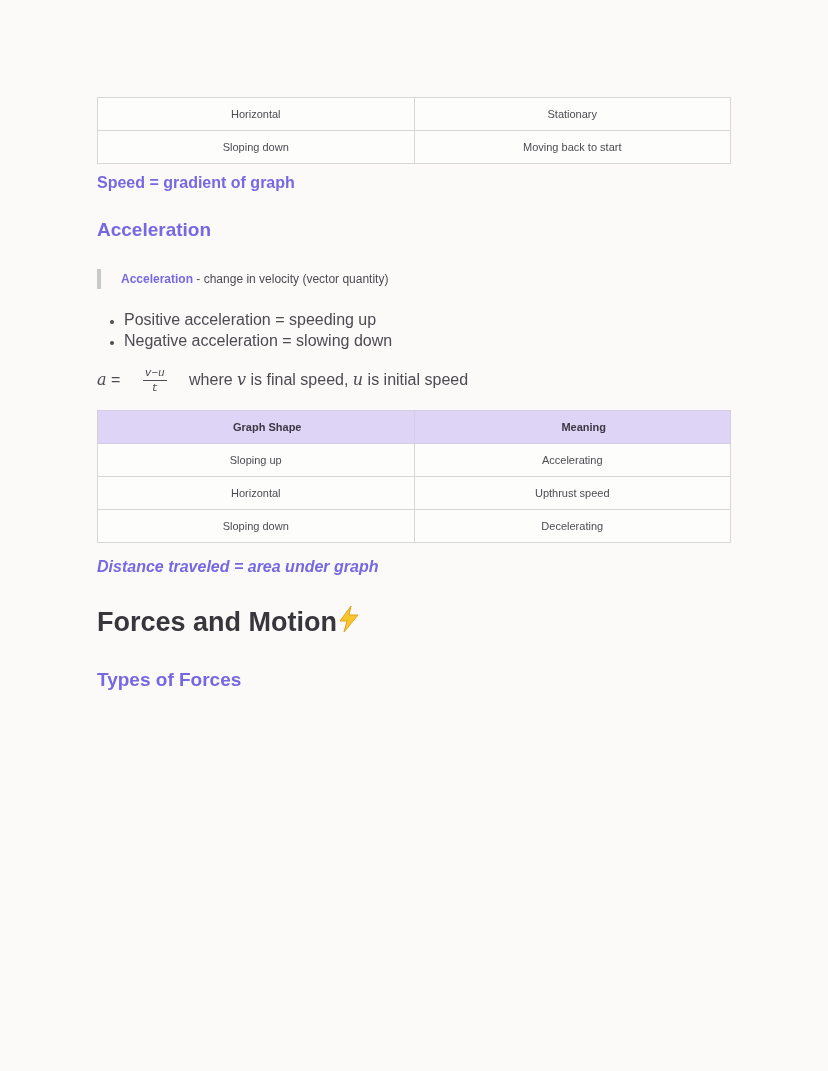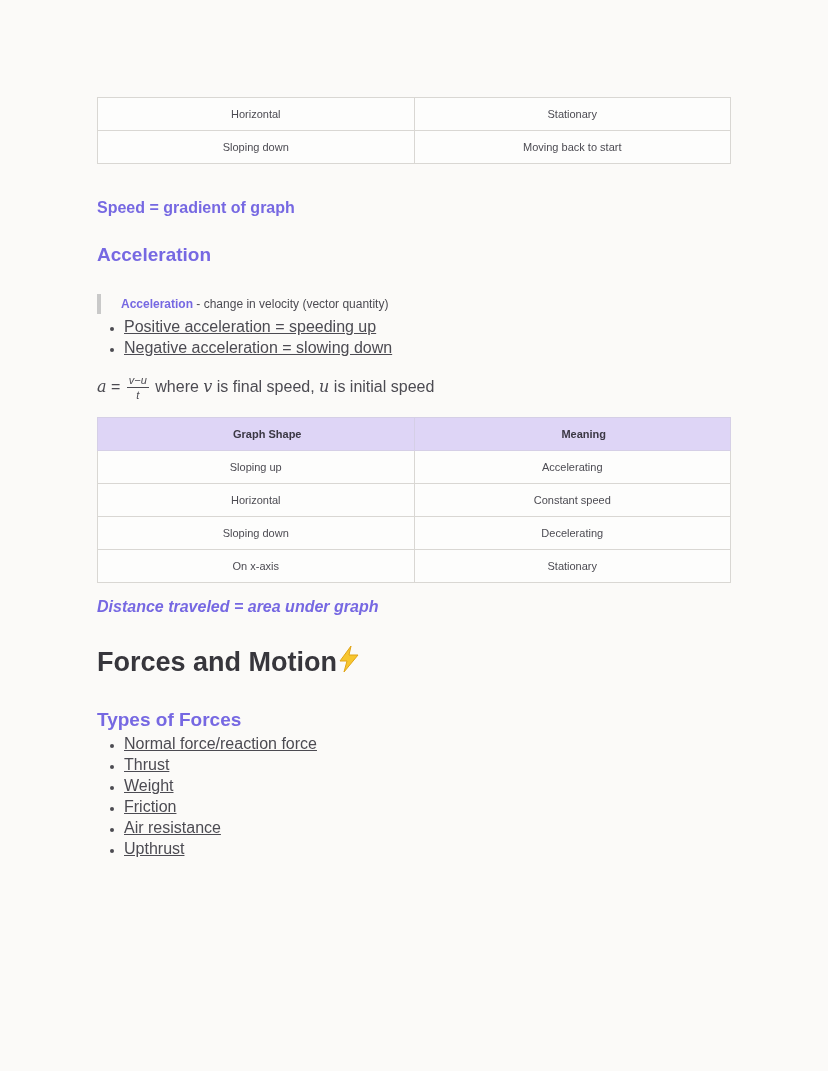--- a/index.html
+++ b/index.html
@@ -38,21 +38,21 @@
     font-weight: 700;
     border-color: #d5cfe6;
     padding-left: 29px;
   }
   
   .note {
     color: #7668e2;
     font-weight: 700;
     font-size: 16px;
   }
-  .note-speed { margin-top: 35px; }
+  .note-speed { margin-top: 10px; }
   .note-distance { margin-top: 15px; font-style: italic; }
   
   .sub-heading {
     color: #7668e2;
     font-weight: 700;
     font-size: 19px;
   }
   .h-accel { margin-top: 27px; }
   .h-vtg { margin-top: 28px; }
   .h-types { margin-top: 30px; }
@@ -71,25 +71,24 @@
     border-left: 4px solid #c9c9c9;
     padding: 3px 0 3px 20px;
     font-size: 12px;
   }
   .quote .term {
     color: #7668e2;
     font-weight: 700;
   }
   
   ul.bullets {
-    margin-top: 3px;
+    margin-top: 21px;
     padding-left: 27px;
     font-size: 16px;
     list-style-type: disc;
-    text-decoration: underline;
   }
   ul.bullets li {
     line-height: 20px;
     margin-bottom: 1px;
   }
   ul.bullets li::marker { font-size: 12px; }
   
   .formula {
     margin-top: 16px;
     font-size: 16px;
@@ -98,23 +97,23 @@
   .mvar {
     font-family: "DejaVu Serif", serif;
     font-style: italic;
   }
   .frac {
     display: inline-block;
     vertical-align: middle;
     text-align: center;
     font-size: 11px;
     line-height: 12px;
-    font-family: Liberation Sans, sans-serif;
+    font-family: Liberation Mono, monospace;
     font-style: italic;
-    margin: 0 2px;
+    margin: 0 18px;
   }
   .frac .num {
     display: block;
     border-bottom: 1px solid #4c4b52;
     padding: 0 2px 1px 2px;
   }
   .frac .den { display: block; padding-top: 1px; }
   .table-vtg { margin-top: 16px; }
   
   .bolt { width: 24px; height: 26px; }
@@ -163,49 +162,37 @@
         <th>Meaning</th>
       </tr>
     </thead>
     <tbody>
       <tr>
         <td>Sloping up</td>
         <td>Accelerating</td>
       </tr>
       <tr>
         <td>Horizontal</td>
-        <td>Constant speed</td>
+        <td>Upthrust speed</td>
       </tr>
       <tr>
         <td>Sloping down</td>
         <td>Decelerating</td>
-      </tr>
-      <tr>
-        <td>On x-axis</td>
-        <td>Stationary</td>
       </tr>
     </tbody>
   </table>
 
   <div class="note note-distance">Distance traveled = area under graph</div>
 
   <div class="big-heading">
     <span>Forces and Motion</span>
     <span>
       <svg class="bolt" viewBox="0 0 24 26">
         <polygon points="14,0 3,15 10,15 7,26 21,9 12,9" fill="#f7c62e" stroke="#e0a418" stroke-width="1" stroke-linejoin="round"></polygon>
       </svg>
     </span>
   </div>
 
   <div class="sub-heading h-types">Types of Forces</div>
 
-  <ul class="bullets">
-    <li>Normal force/reaction force</li>
-    <li>Thrust</li>
-    <li>Weight</li>
-    <li>Friction</li>
-    <li>Air resistance</li>
-    <li>Upthrust</li>
-  </ul>
 
 
 </div>
 
 </body></html>

